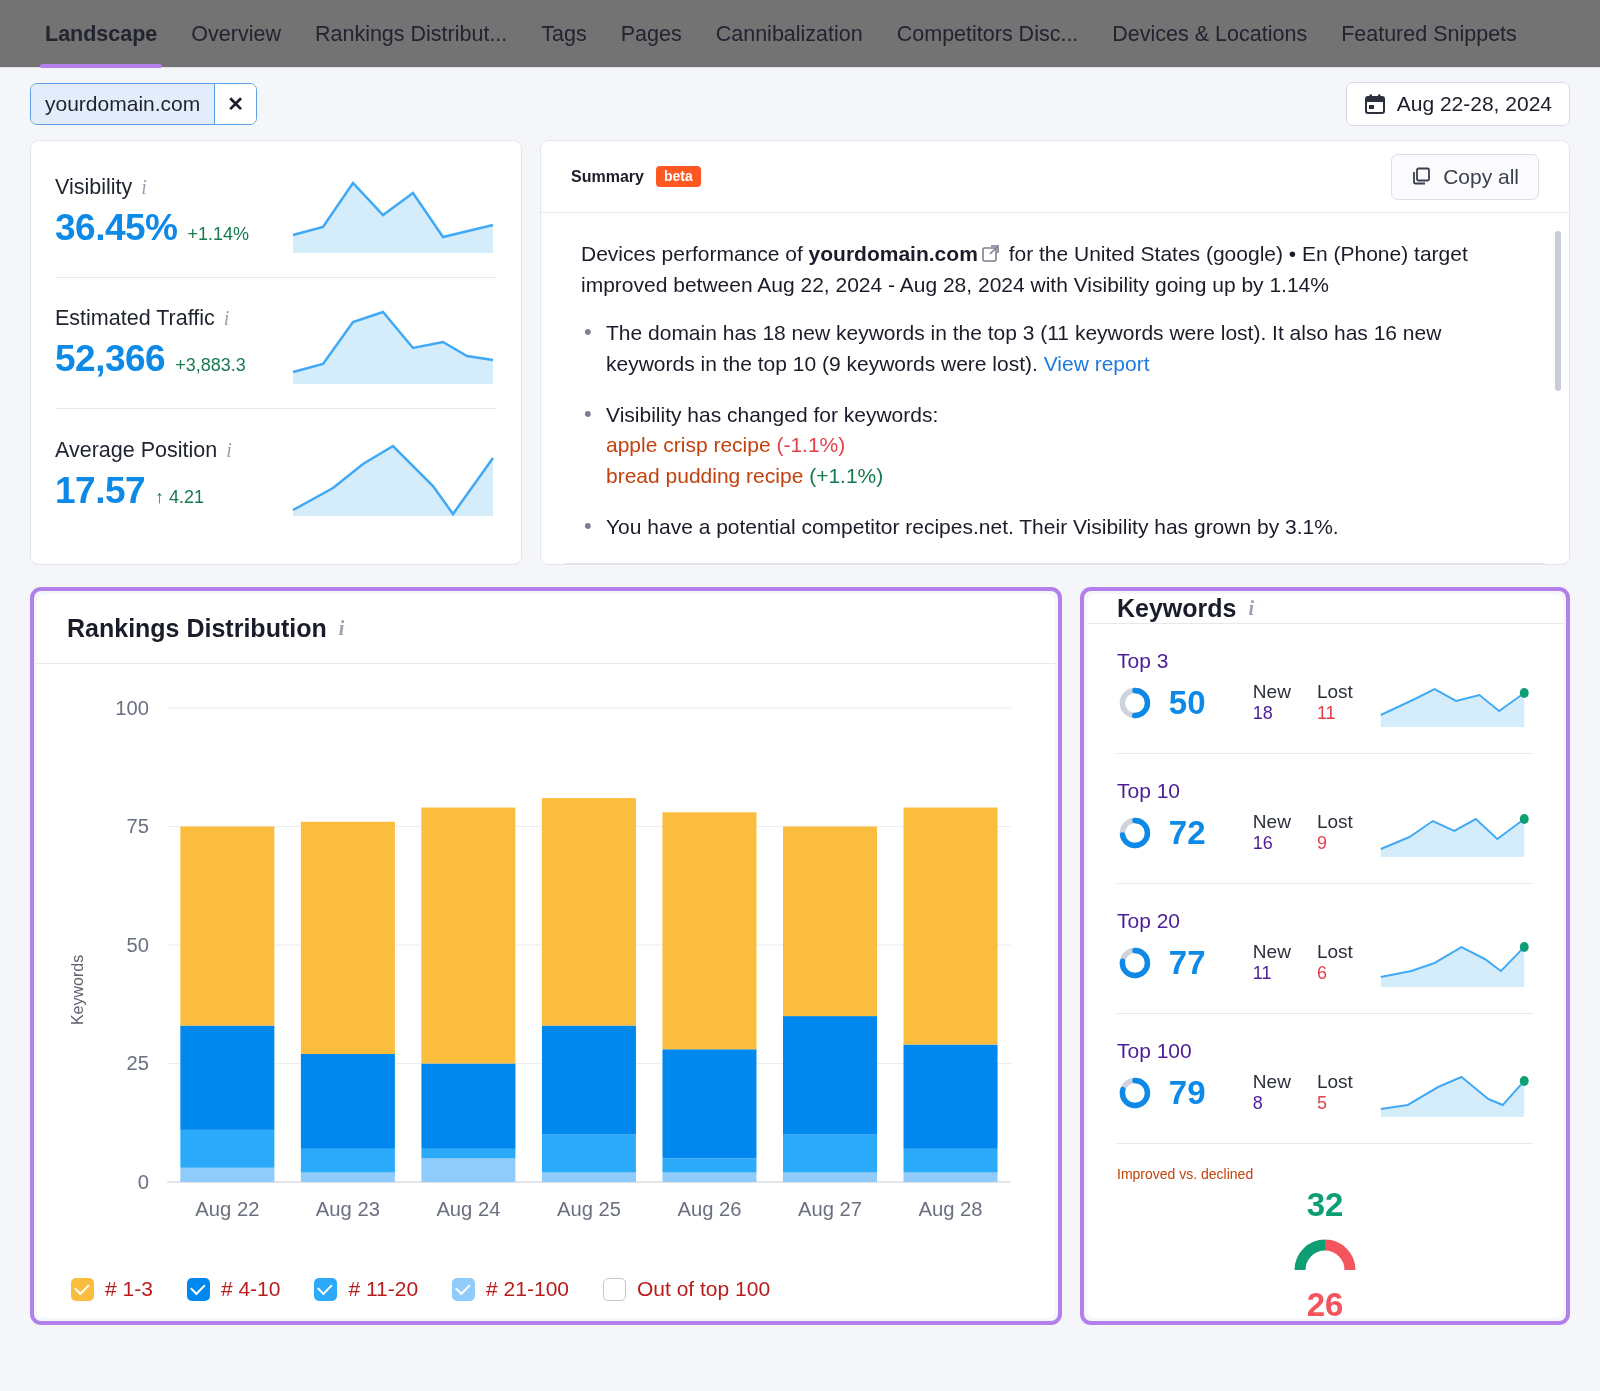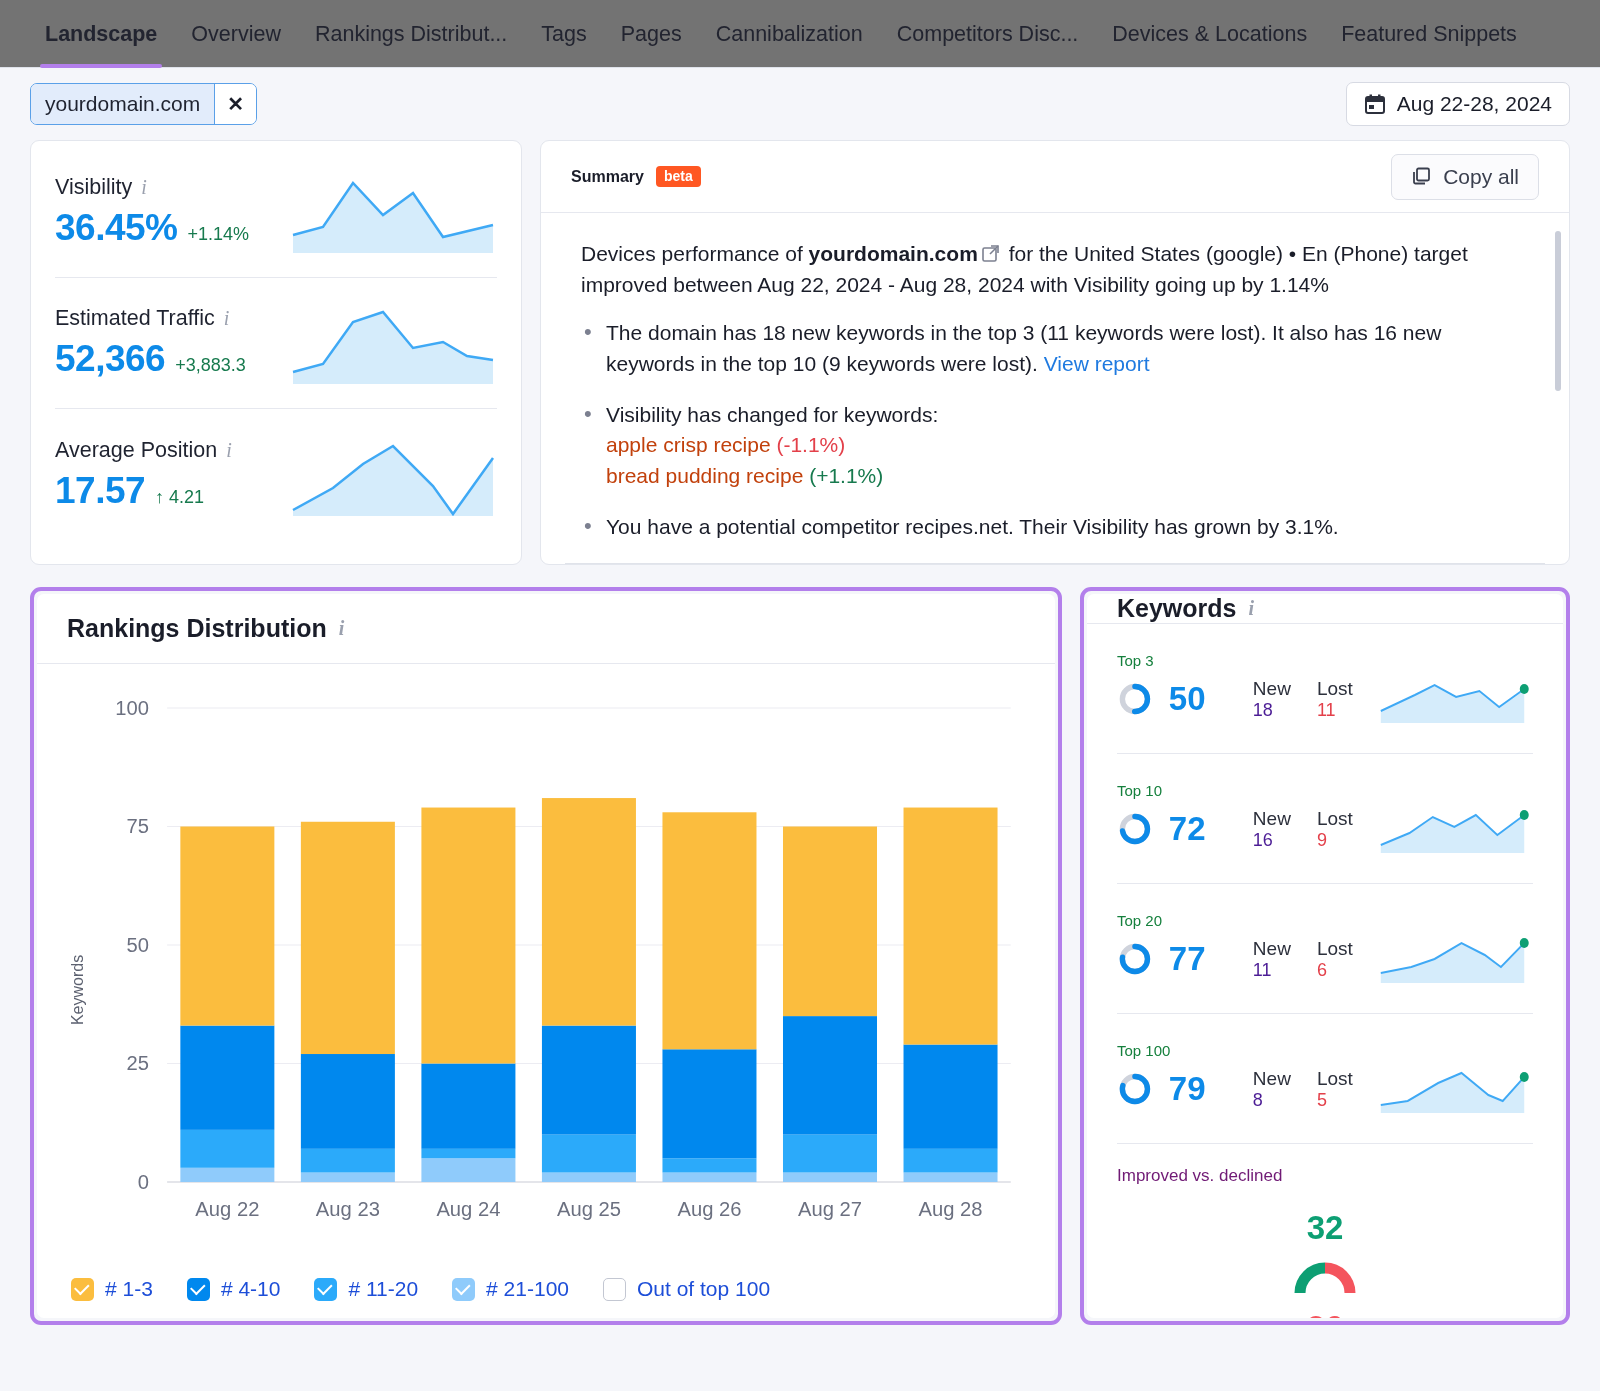--- a/index.html
+++ b/index.html
@@ -259,21 +259,21 @@
     align-items: center;
     gap: 34px;
     padding: 4px 0 0 34px;
     height: 62px;
   }
   .legend-item {
     display: flex;
     align-items: center;
     gap: 11px;
     font-size: 21px;
-    color: #1d4ed8;
+    color: #b91c1c;
     cursor: pointer;
   }
   .lg-box {
     width: 23px; height: 23px;
     border-radius: 5px;
     display: flex;
     align-items: center;
     justify-content: center;
     flex: none;
   }
@@ -287,37 +287,37 @@
 
   
   .kw-body { flex: 1; padding: 0 30px; }
   .kw-row {
     height: 130px;
     display: flex;
     flex-direction: column;
     justify-content: center;
     border-bottom: 1px solid #e6e8ef;
   }
-  .kw-title { font-size: 15px; color: #15803d; margin-bottom: 4px; }
+  .kw-title { font-size: 21px; color: #4c1d95; margin-bottom: 4px; }
   .kw-main { display: flex; align-items: center; gap: 16px; }
   .kw-num {
     font-size: 33px;
     font-weight: bold;
     color: #0d8ae8;
     min-width: 62px;
   }
   .nl-group { display: flex; gap: 26px; margin-left: 6px; }
   .nl-col { text-align: left; }
   .nl-head { font-size: 19px; color: #2c303c; }
   .nl-new { font-size: 18px; color: #4c1d95; }
   .nl-lost { font-size: 18px; color: #e3404a; }
   .kw-spark { width: 172px; height: 52px; margin-left: 10px; }
 
   .imp-block { padding: 22px 0 0 0; }
-  .imp-title { font-size: 17px; color: #701a75; margin-bottom: 23px; }
+  .imp-title { font-size: 14px; color: #c2410c; margin-bottom: 4px; }
   .imp-row { display: flex; align-items: center; gap: 14px; flex-direction: column; }
   .imp-num { font-size: 33px; font-weight: bold; }
   .imp-green { color: #0d9f73; }
   .imp-red { color: #f4545d; }
 </style>
 </head>
 <body>
 
 <div class="navbar">
   <div class="nav-tab active">

